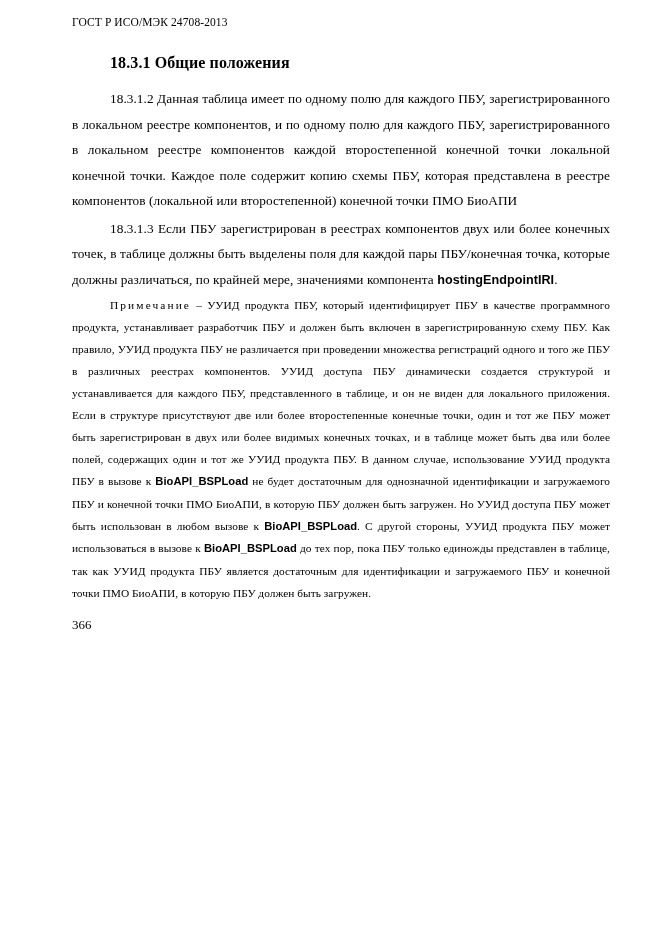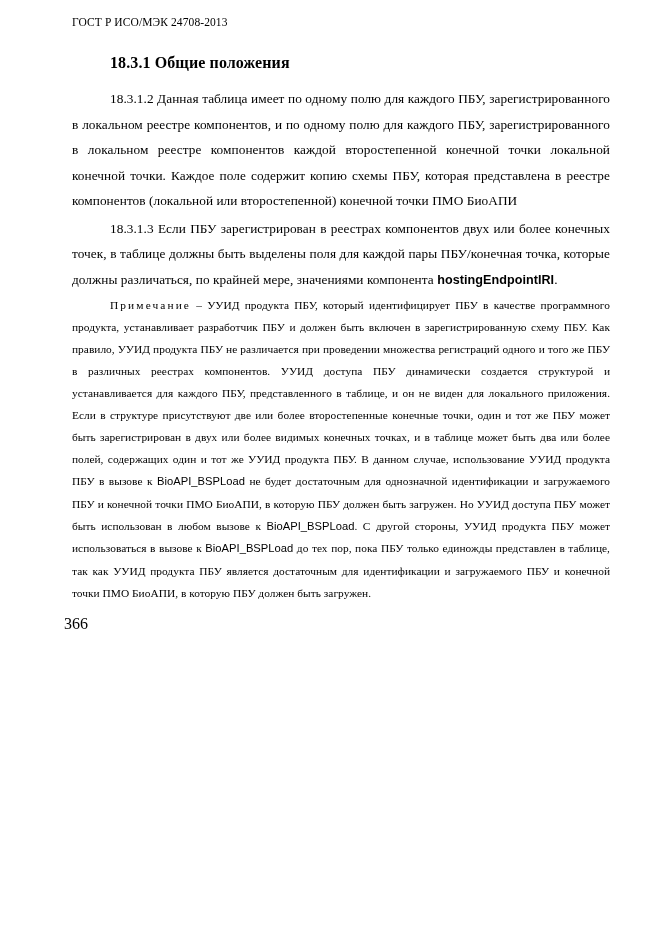--- a/index.html
+++ b/index.html
@@ -53,28 +53,28 @@
     text-align: justify;
     text-indent: 38px;
     margin: 0;
     letter-spacing: 0.02px;
   }
   .spaced {
     letter-spacing: 2.1px;
   }
   p.note-par .bold-term {
     font-family: "Liberation Sans", sans-serif;
-    font-weight: normal;
+    font-weight: bold;
     font-size: 11.2px;
   }
   .page-number {
     position: absolute;
-    left: 64px;
+    left: 72px;
     bottom: 22px;
-    font-size: 16px;
+    font-size: 13px;
   }
 </style>
 </head>
 <body>
 
 <div class="page">
 
   <div class="header">ГОСТ Р ИСО/МЭК 24708-2013</div>
 
   <h2 class="section-title">18.3.1 Общие положения</h2>

